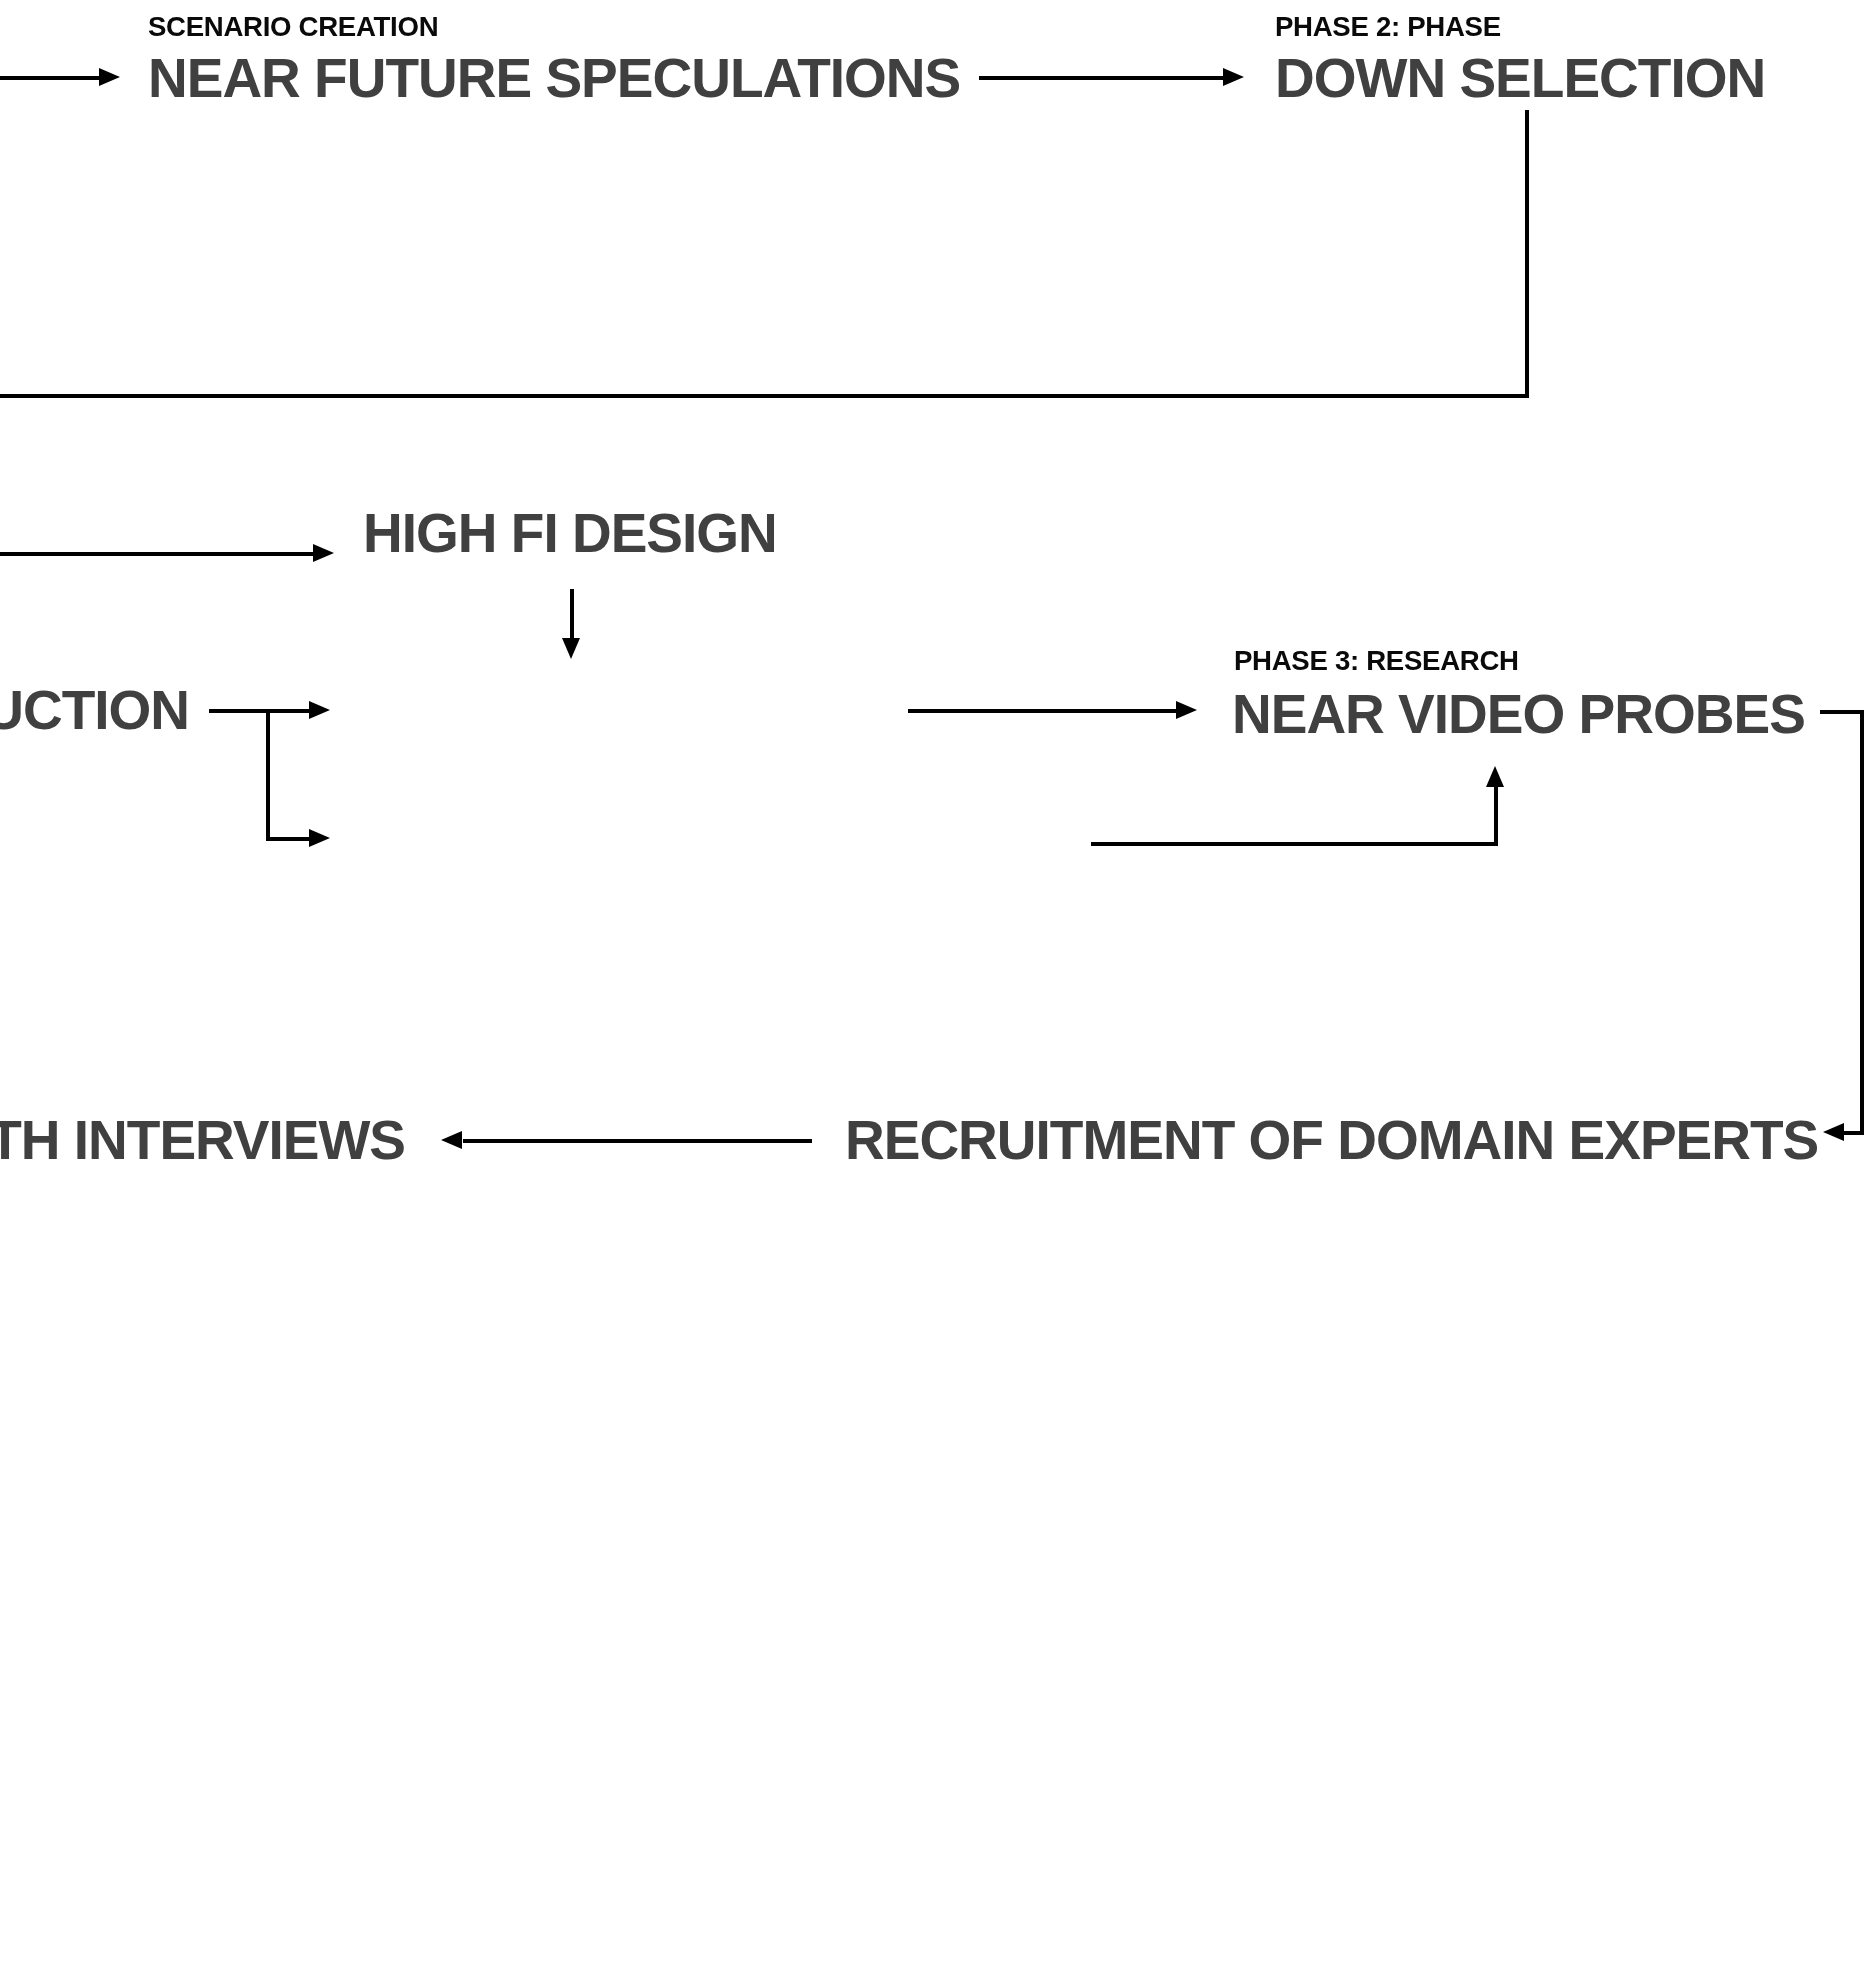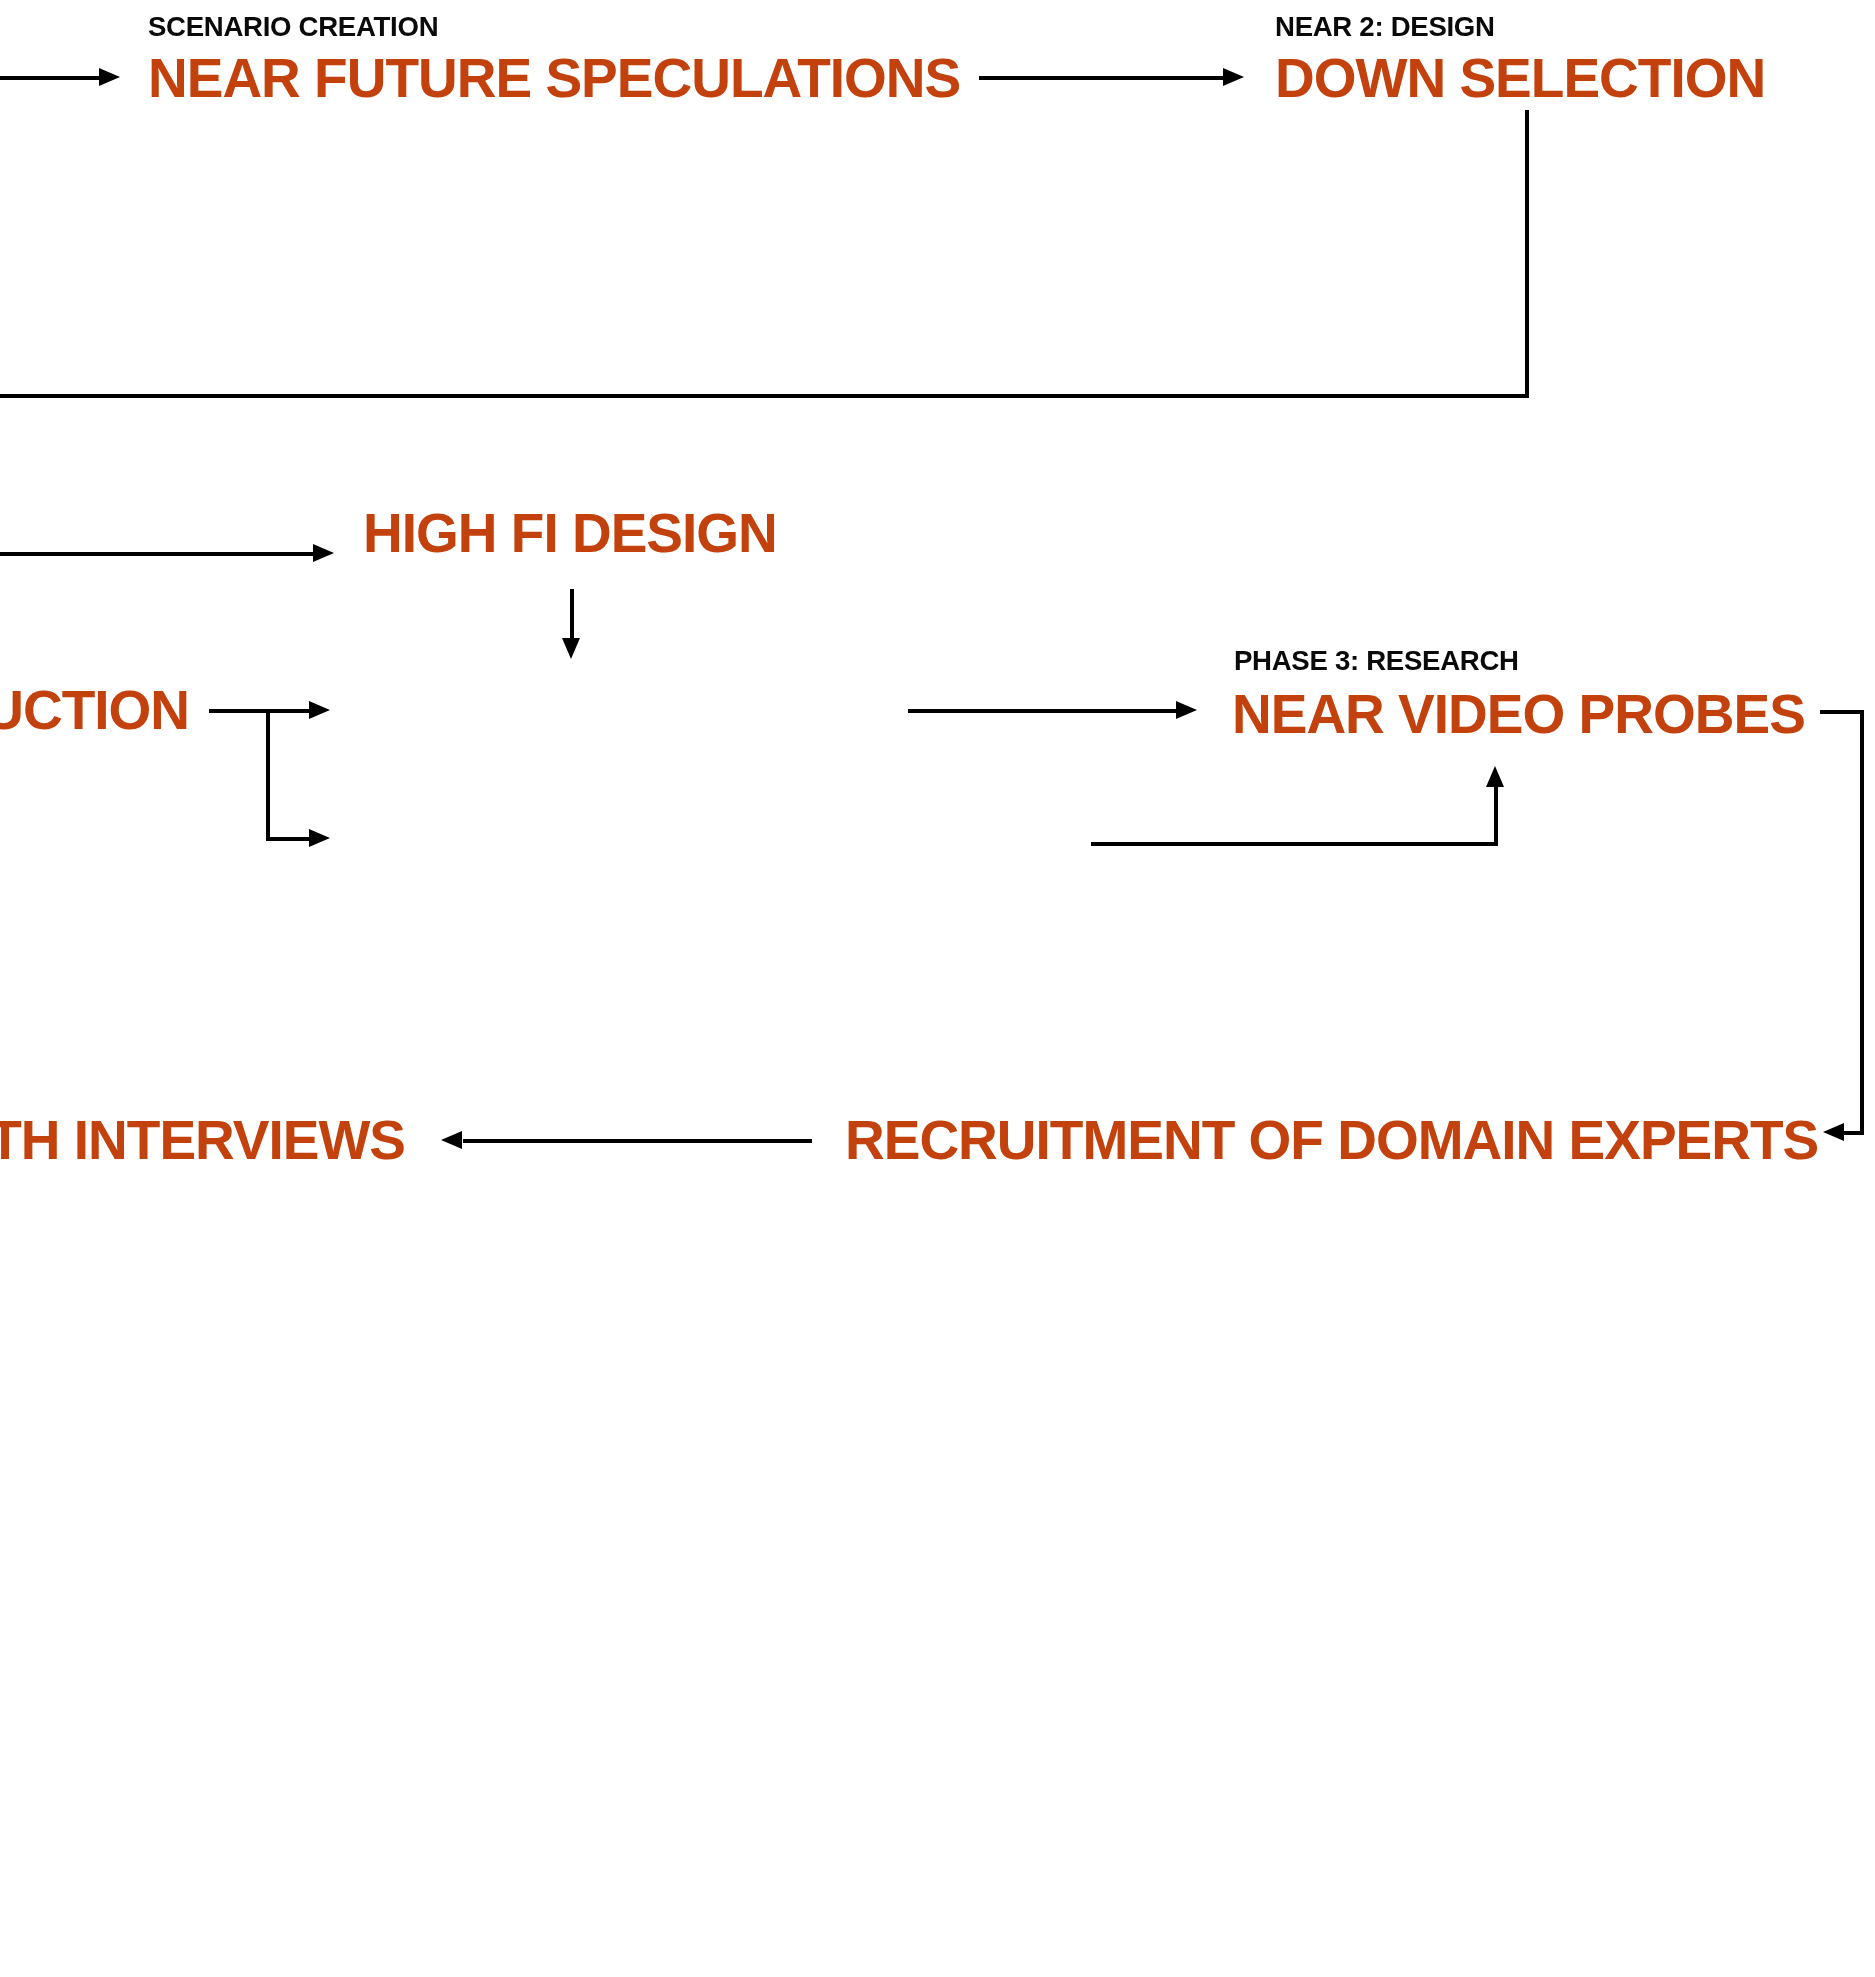--- a/index.html
+++ b/index.html
@@ -16,21 +16,21 @@
     font-family: "Liberation Sans", "DejaVu Sans", sans-serif;
     color: #0a0a0a;
   }
   .node {
     position: absolute;
     font-size: 55px;
     line-height: 59px;
     font-weight: 700;
     letter-spacing: -1px;
     white-space: nowrap;
-    color: #c2410c;
+    color: #404040;
   }
   .label {
     position: absolute;
     font-size: 27.6px;
     line-height: 29.6px;
     font-weight: 700;
     letter-spacing: -0.3px;
     white-space: nowrap;
     color: #0a0a0a;
   }
@@ -70,21 +70,21 @@
   }
 </style>
 </head>
 <body>
 
 <div id="canvas">
 
   <div class="label" style="left:148px; top:11.8px;">SCENARIO CREATION</div>
   <div class="node" style="left:148px; top:49px;">NEAR FUTURE SPECULATIONS</div>
 
-  <div class="label" style="left:1275px; top:11.8px;">NEAR 2: DESIGN</div>
+  <div class="label" style="left:1275px; top:11.8px;">PHASE 2: PHASE</div>
   <div class="node" style="left:1275px; top:49px;">DOWN SELECTION</div>
 
   <div class="hline" style="left:0; top:76px; width:100px;"></div>
   <div class="ar-right" style="left:99px; top:68px;"></div>
 
   <div class="hline" style="left:979px; top:76px; width:244px;"></div>
   <div class="ar-right" style="left:1223px; top:68px;"></div>
 
   <div class="vline" style="left:1525px; top:110px; height:288px;"></div>
   <div class="hline" style="left:0; top:394px; width:1529px;"></div>

